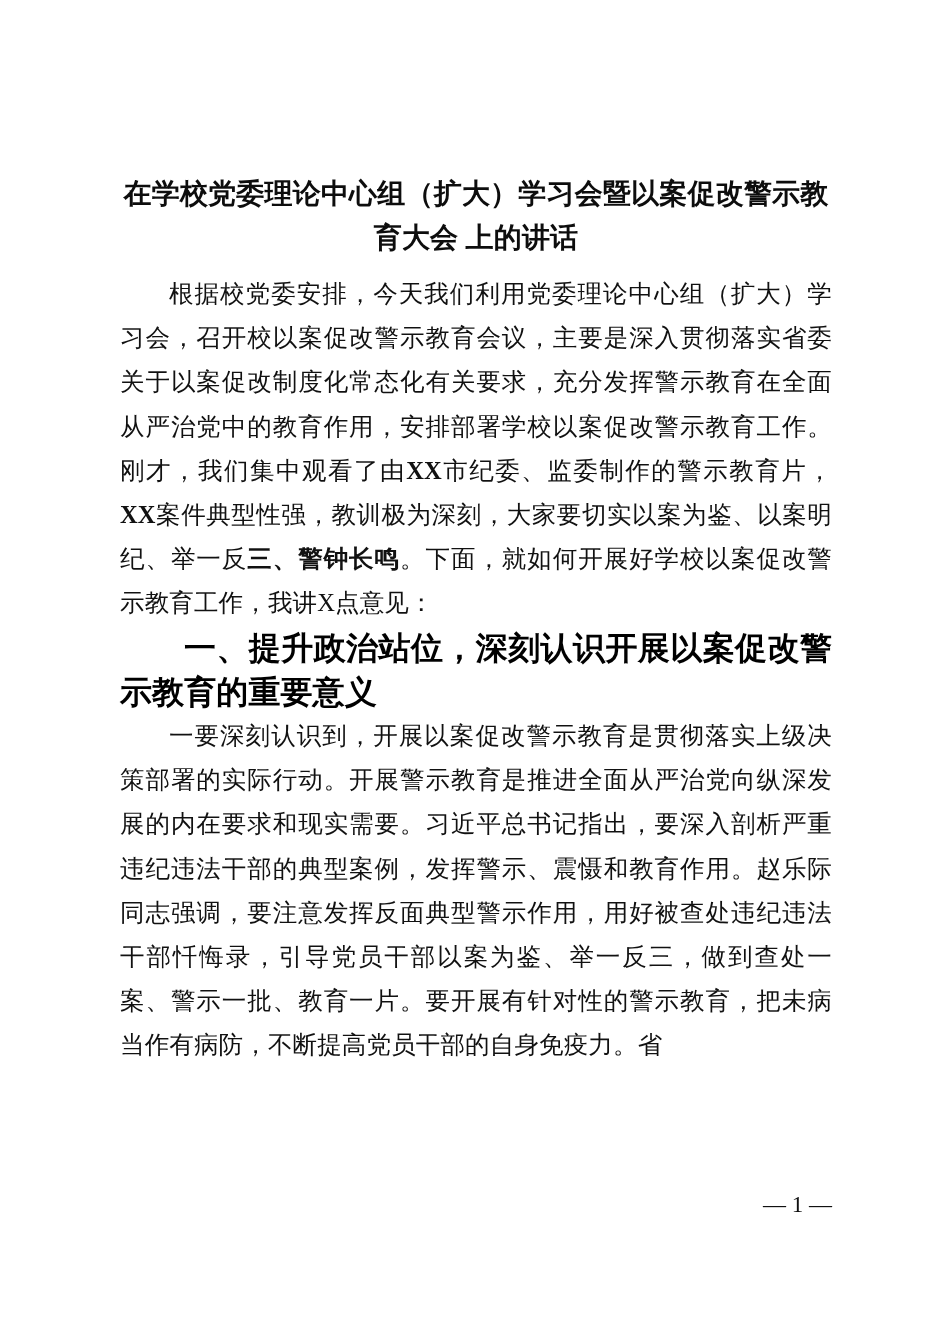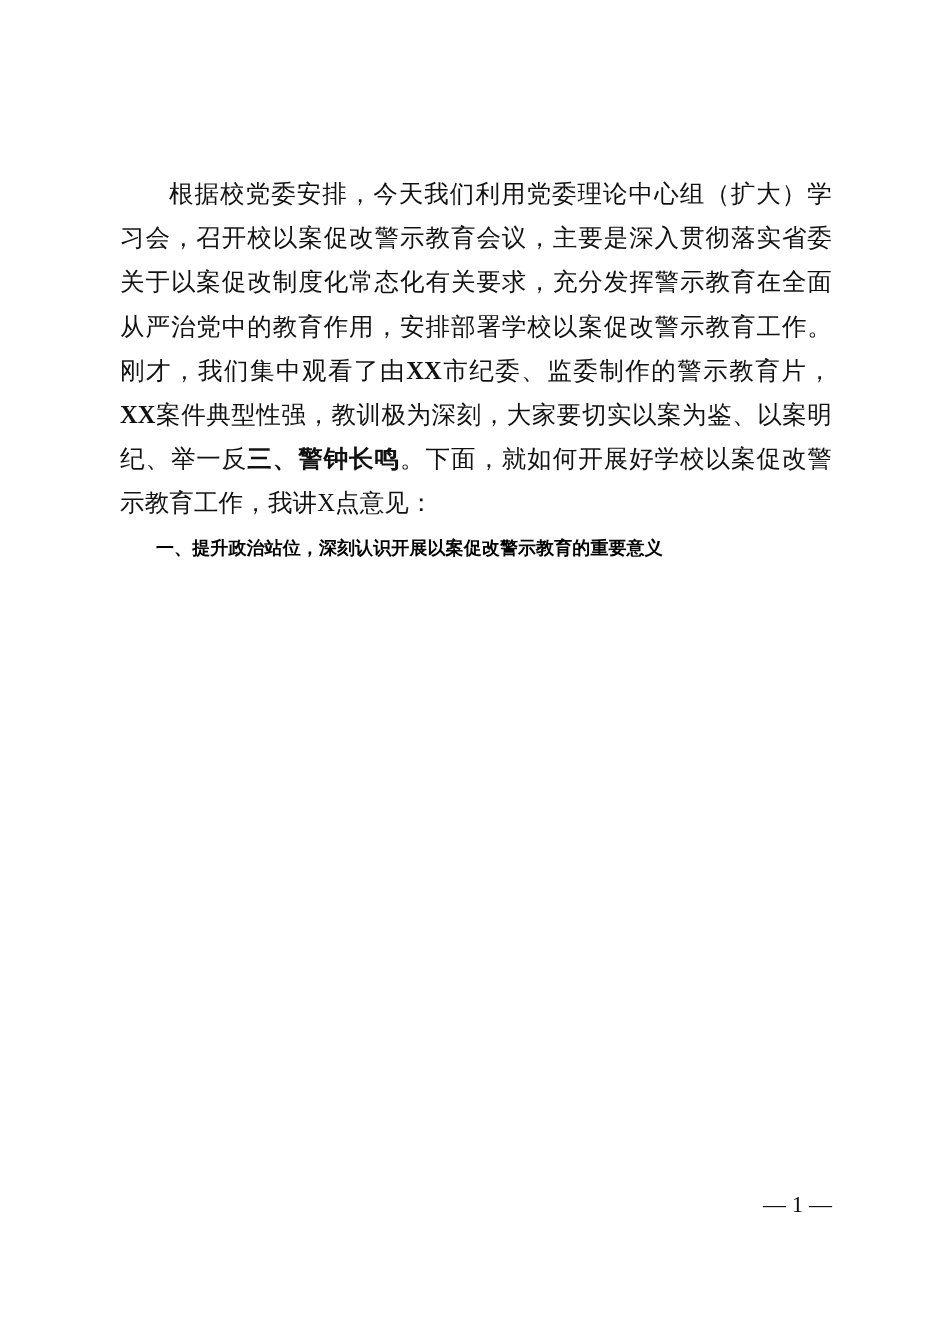--- a/index.html
+++ b/index.html
@@ -64,21 +64,21 @@
   }
 
   .indent2 {
     text-indent: 2em;
   }
 
   
   .section-heading {
     font-family: "Liberation Sans", "DejaVu Sans", sans-serif;
     font-weight: bold;
-    font-size: 18px;
+    font-size: 32px;
     line-height: 44.2px;
     text-indent: 2em;
     text-align: justify;
     text-align-last: left;
     margin: 0;
     color: #000000;
     letter-spacing: 0.1px;
   }
 
   
@@ -109,24 +109,29 @@
     padding-right: 8px;
   }
 </style>
 </head>
 <body>
 
 <div class="page">
 
   <div class="content">
 
+    <h1 class="doc-title">
+      <span>在学校党委理论中心组（扩大）学习会暨以案促改警示教育大会</span>
+      <span>上的讲话</span>
+    </h1>
 
 
     <p class="para indent2"><span>根据校党委安排，今天我们利用党委理论中心组（扩大）学习会，召开校以案促改警示教育会议，主要是深入贯彻落实省委关于以案促改制度化常态化有关要求，充分发挥警示教育在全面从严治党中的教育作用，安排部署学校以案促改警示教育工作。刚才，我们集中观看了由</span><span class="b-serif">XX</span><span>市纪委、监委制作的警示教育片，</span><span class="b-serif">XX</span><span>案件典型性强，教训极为深刻，大家要切实以案为鉴、以案明纪、举一反</span><span class="b-sans">三、警钟长鸣</span><span>。下面，就如何开展好学校以案促改警示教育工作，我讲</span><span class="r-serif">X</span><span>点意见：</span></p>
 
     <p class="section-heading">一、提升政治站位，深刻认识开展以案促改警示教育的重要意义</p>
 
+    <p class="para indent2">一要深刻认识到，开展以案促改警示教育是贯彻落实上级决策部署的实际行动。开展警示教育是推进全面从严治党向纵深发展的内在要求和现实需要。习近平总书记指出，要深入剖析严重违纪违法干部的典型案例，发挥警示、震慑和教育作用。赵乐际同志强调，要注意发挥反面典型警示作用，用好被查处违纪违法干部忏悔录，引导党员干部以案为鉴、举一反三，做到查处一案、警示一批、教育一片。要开展有针对性的警示教育，把未病当作有病防，不断提高党员干部的自身免疫力。省</p>
 
   </div>
 
   <div class="page-footer">— 1 —</div>
 
 </div>
 
 </body></html>

